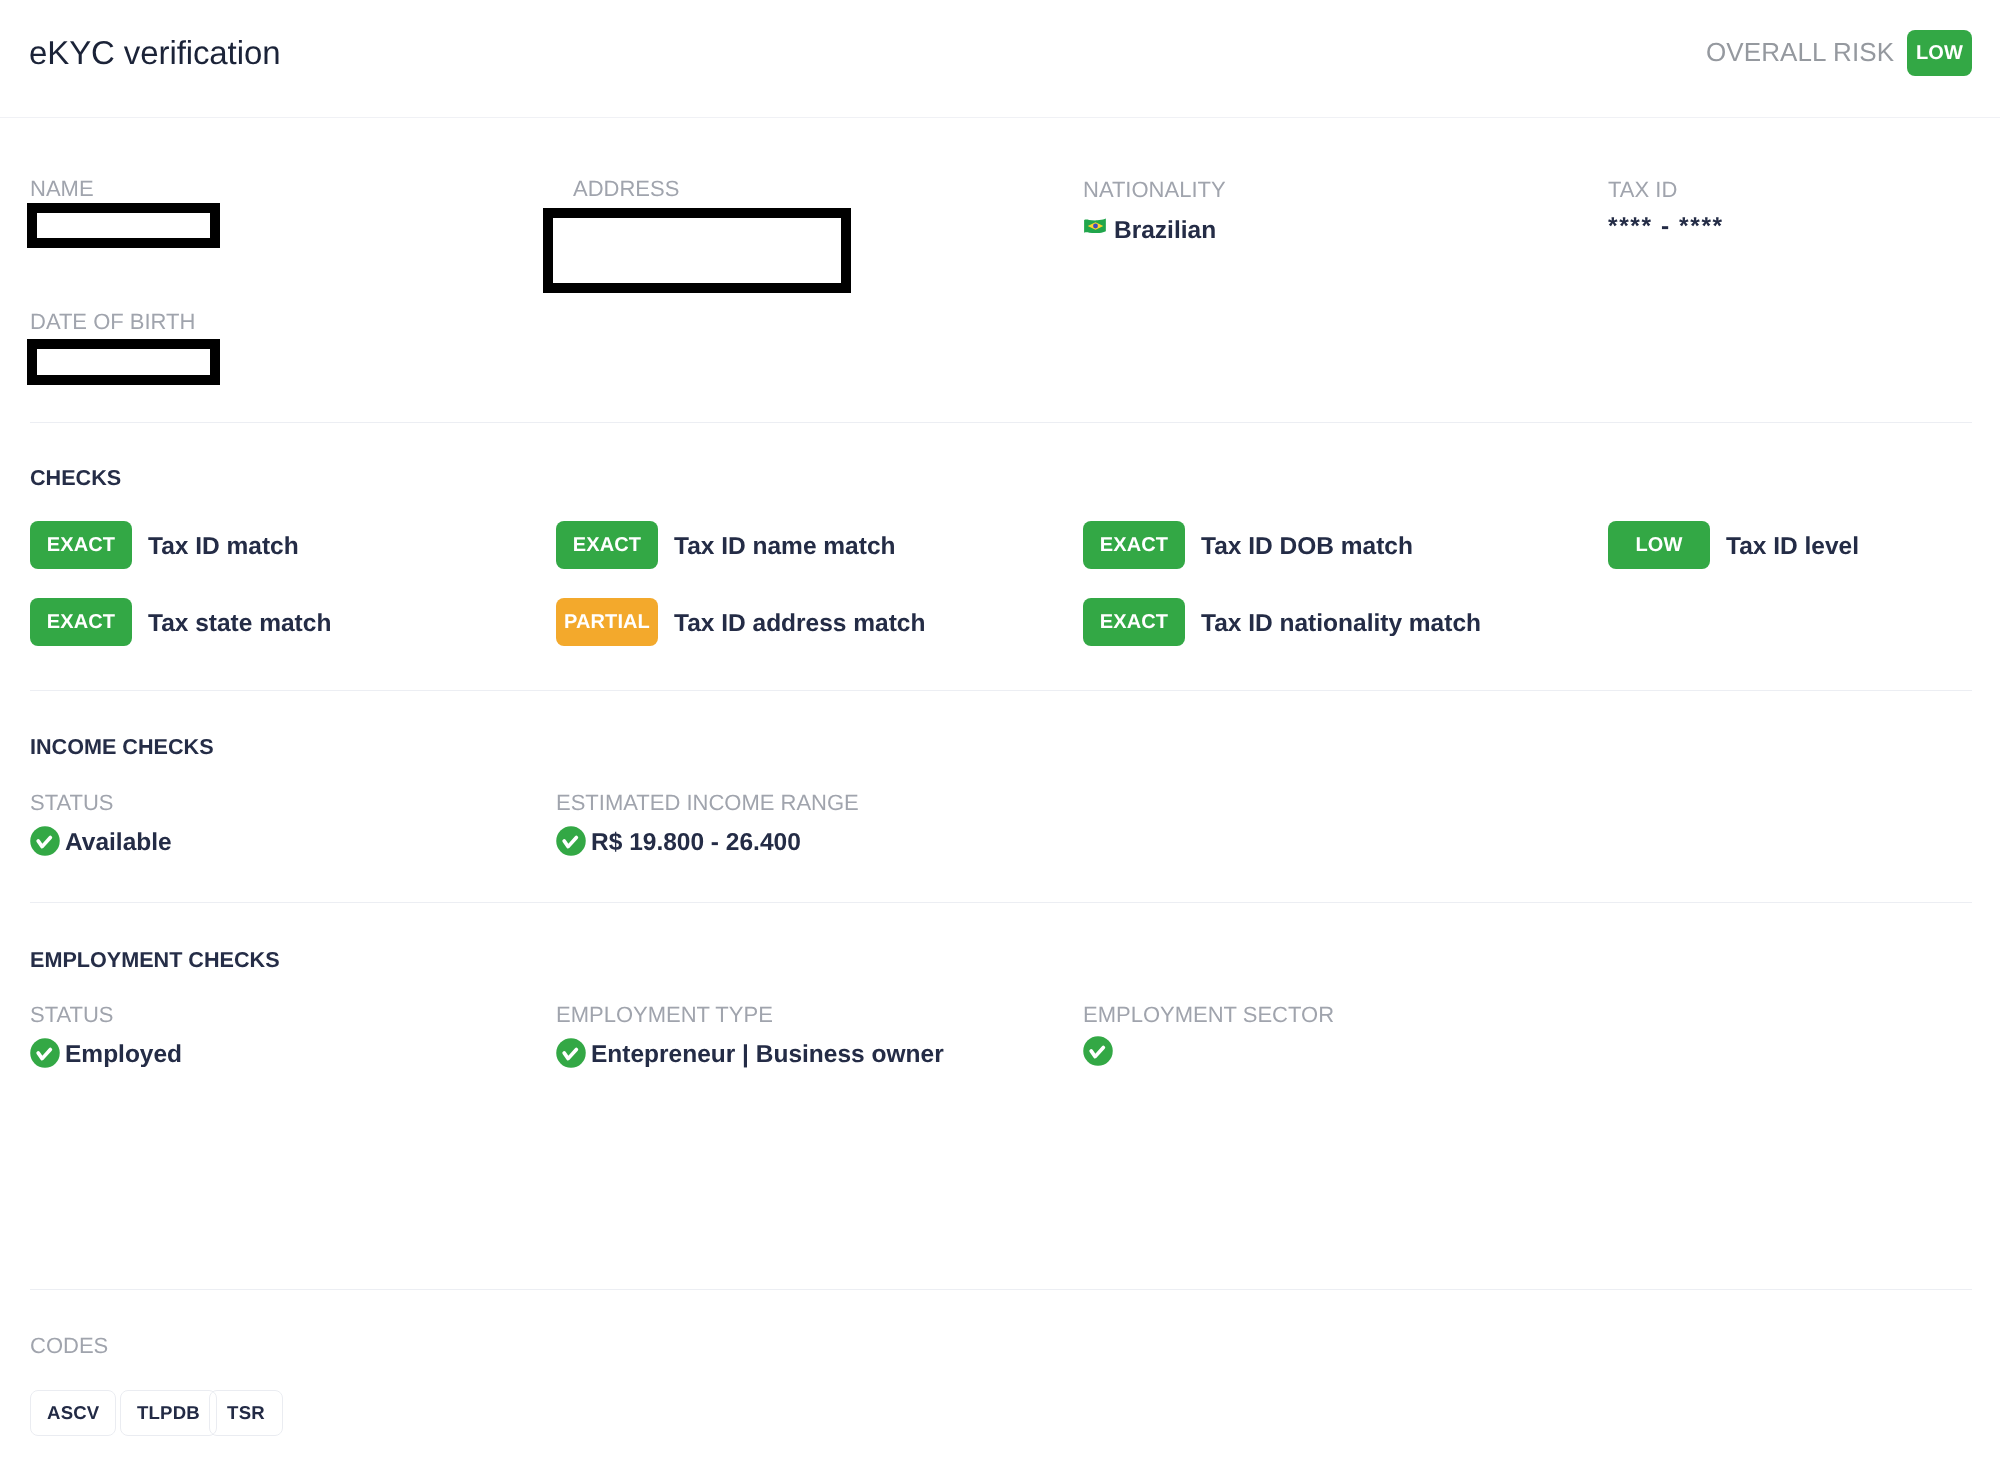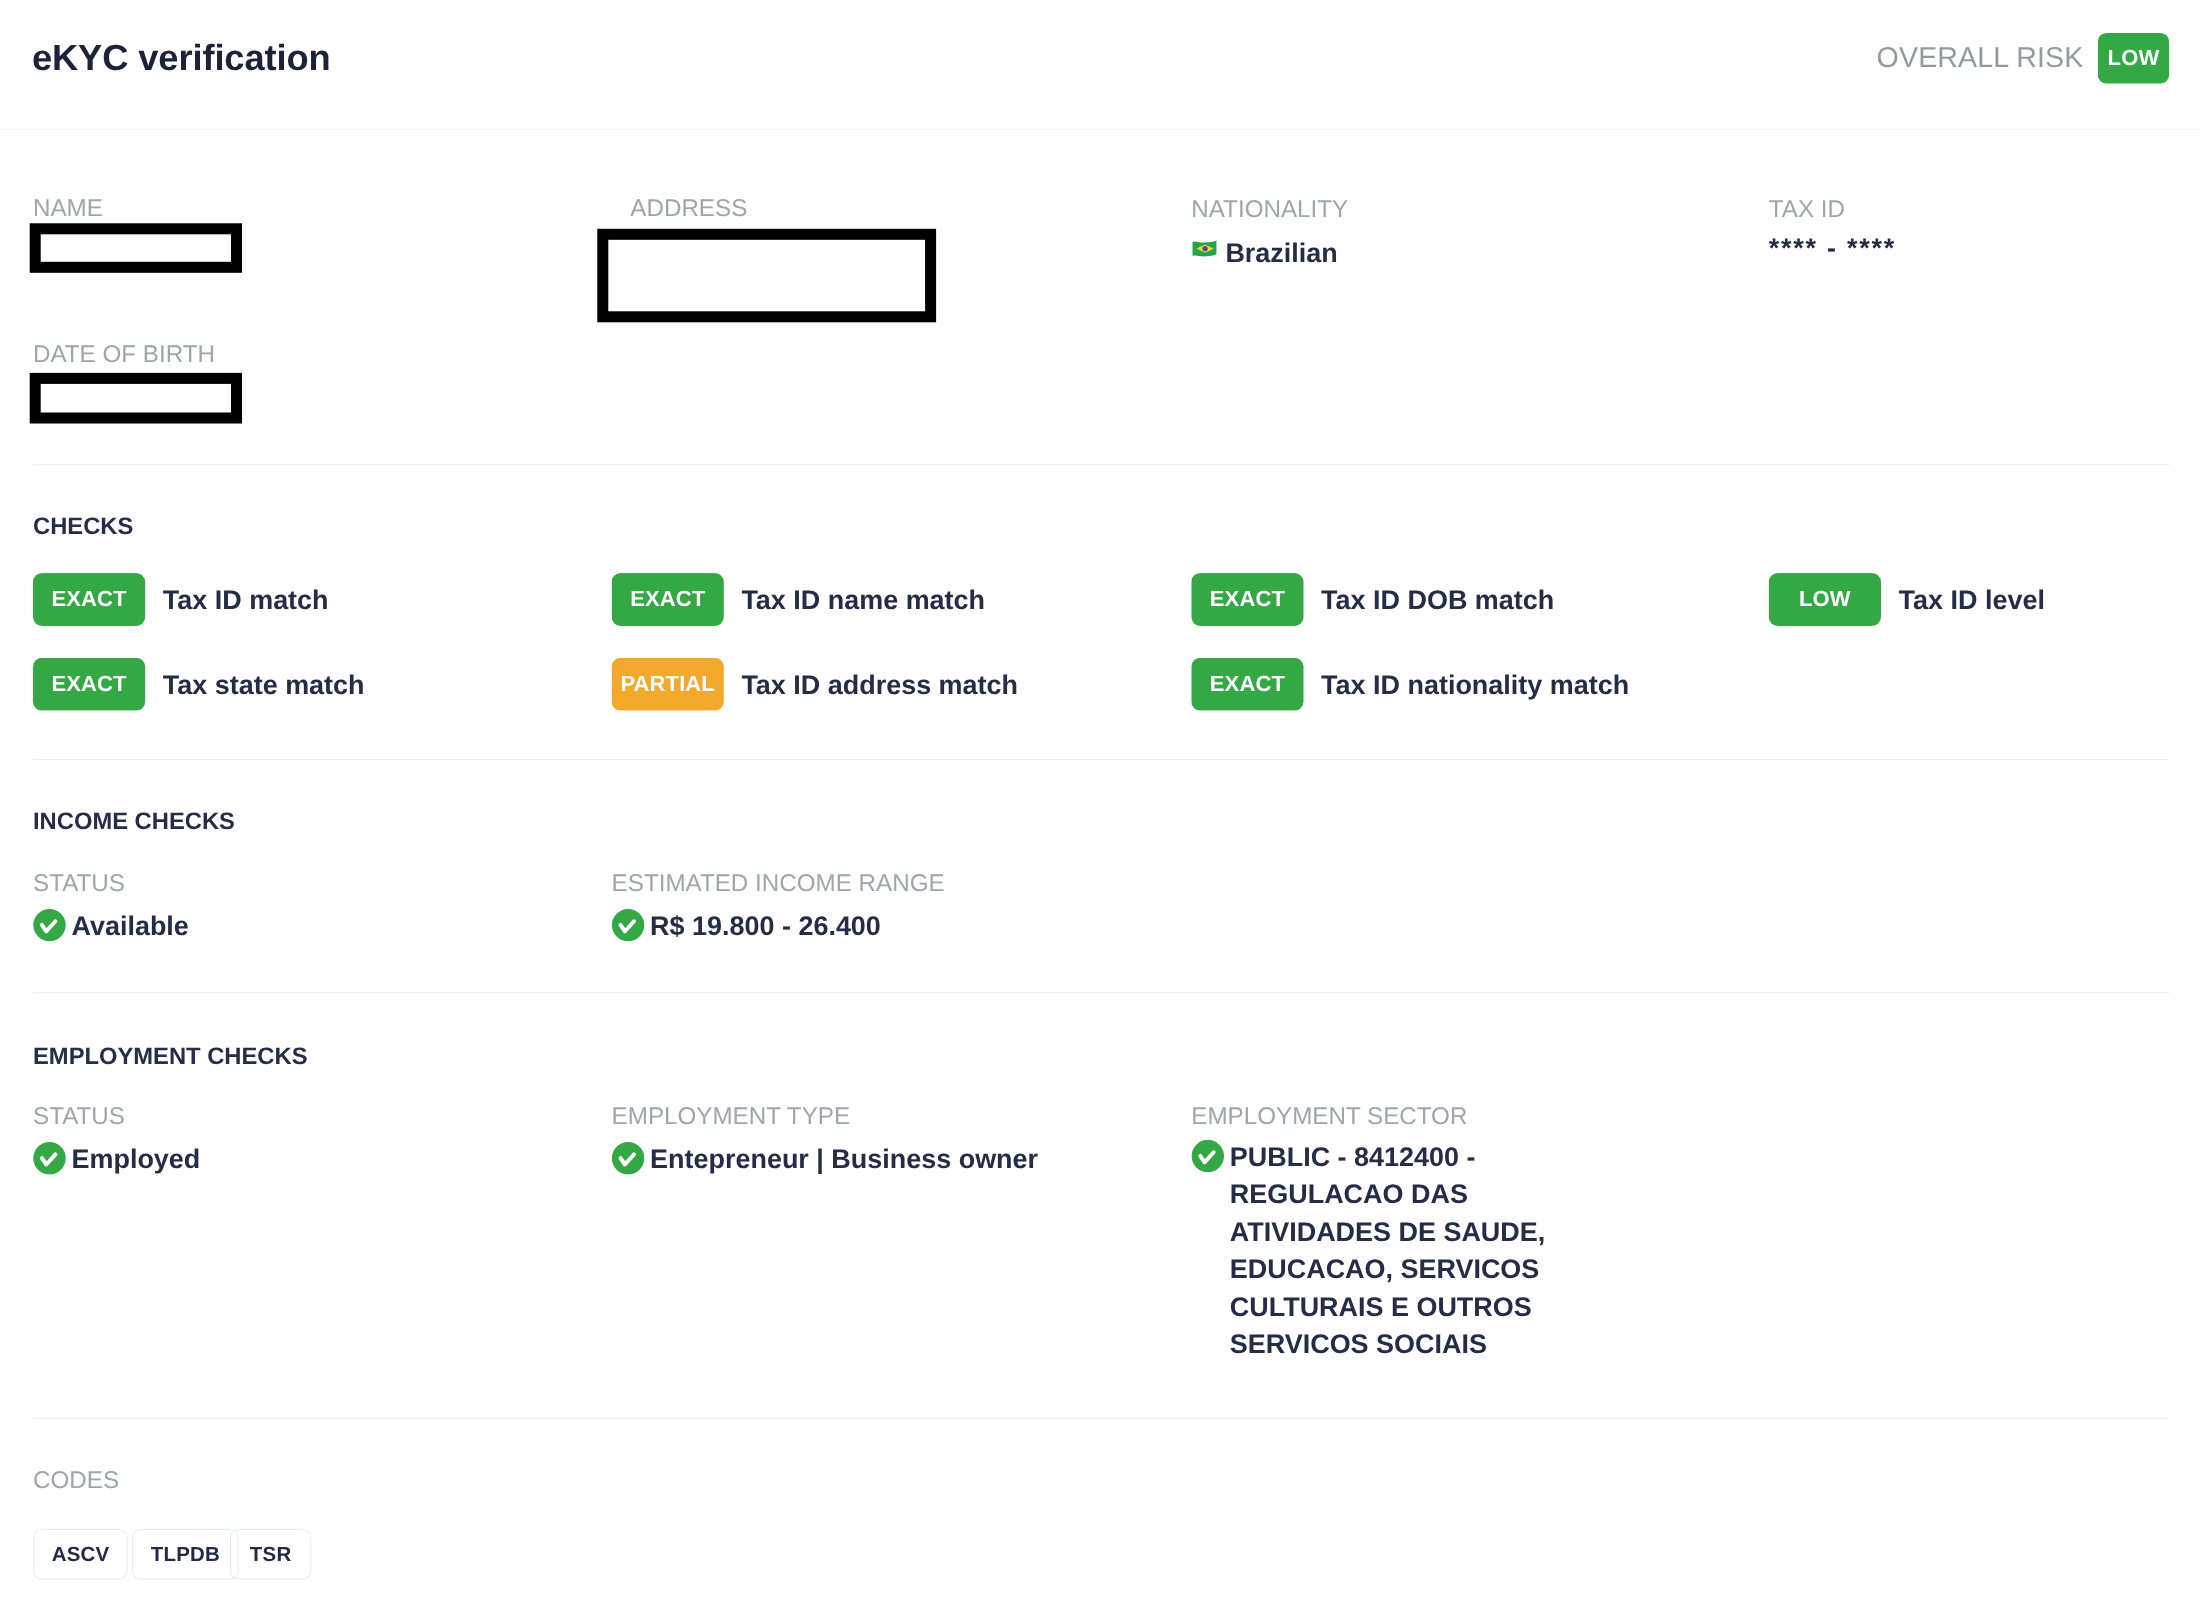--- a/index.html
+++ b/index.html
@@ -9,21 +9,21 @@
     width:2000px;height:1457px;background:#ffffff;
     font-family:"Liberation Sans",sans-serif;
     -webkit-font-smoothing:antialiased;
     text-rendering:geometricPrecision;
   }
   .page{width:2000px;height:1457px;position:relative;overflow:hidden;background:#ffffff;}
 
   
   .hdr{position:absolute;left:0;top:0;width:2000px;height:118px;}
   .hdr-rule{position:absolute;left:0;top:117px;width:2000px;height:1px;background:#f0f1f5;}
-  .hdr-title{position:absolute;left:29px;top:39.5px;font-size:33px;font-weight:700;
+  .hdr-title{position:absolute;left:29px;top:39.5px;font-size:33px;font-weight:400;
              color:#1b2338;letter-spacing:-0.1px;line-height:26px;white-space:nowrap;}
   .hdr-risk-label{position:absolute;right:106px;top:40px;font-size:26px;color:#95999f;
                   letter-spacing:0.1px;line-height:24px;white-space:nowrap;}
   .pill{display:flex;align-items:center;justify-content:center;border-radius:8px;
         color:#ffffff;font-weight:700;letter-spacing:0.1px;box-sizing:border-box;}
   .pill-hdr{position:absolute;right:28px;top:30px;height:46px;width:65px;font-size:20px;}
 
   
   .divider{position:absolute;left:30px;width:1942px;height:1px;background:#eceef3;}
   .lbl{position:absolute;font-size:22px;color:#a0a4ad;letter-spacing:0px;
@@ -171,21 +171,20 @@
           </svg></span>
       <span class="valtxt">Entepreneur | Business owner</span>
     </div>
 
     <div class="lbl" style="left:1083px;top:1004px">EMPLOYMENT SECTOR</div>
     <div class="valrow" style="left:1083px;top:1034px">
       <span class="cc"><svg viewBox="0 0 24 24" width="30" height="30" aria-hidden="true">
             <circle cx="12" cy="12" r="11.8" fill="#33a845"></circle>
             <path d="M6.5 11.9 9.7 16.5 16.3 9.2" fill="none" stroke="#ffffff" stroke-width="2.9" stroke-linecap="round" stroke-linejoin="round"></path>
           </svg></span>
-      <span class="valtxt wrap">PUBLIC - 8412400 - REGULACAO DAS ATIVIDADES DE SAUDE, EDUCACAO, SERVICOS CULTURAIS E OUTROS SERVICOS SOCIAIS</span>
     </div>
   </div>
 
   <div class="divider" style="top:1289px"></div>
 
   <div>
     <div class="lbl" style="left:30px;top:1335px">CODES</div>
     <div class="code" style="left:30px;top:1390px">ASCV</div>
     <div class="code" style="left:120px;top:1390px">TLPDB</div>
     <div class="code" style="left:209px;top:1390px">TSR</div>

